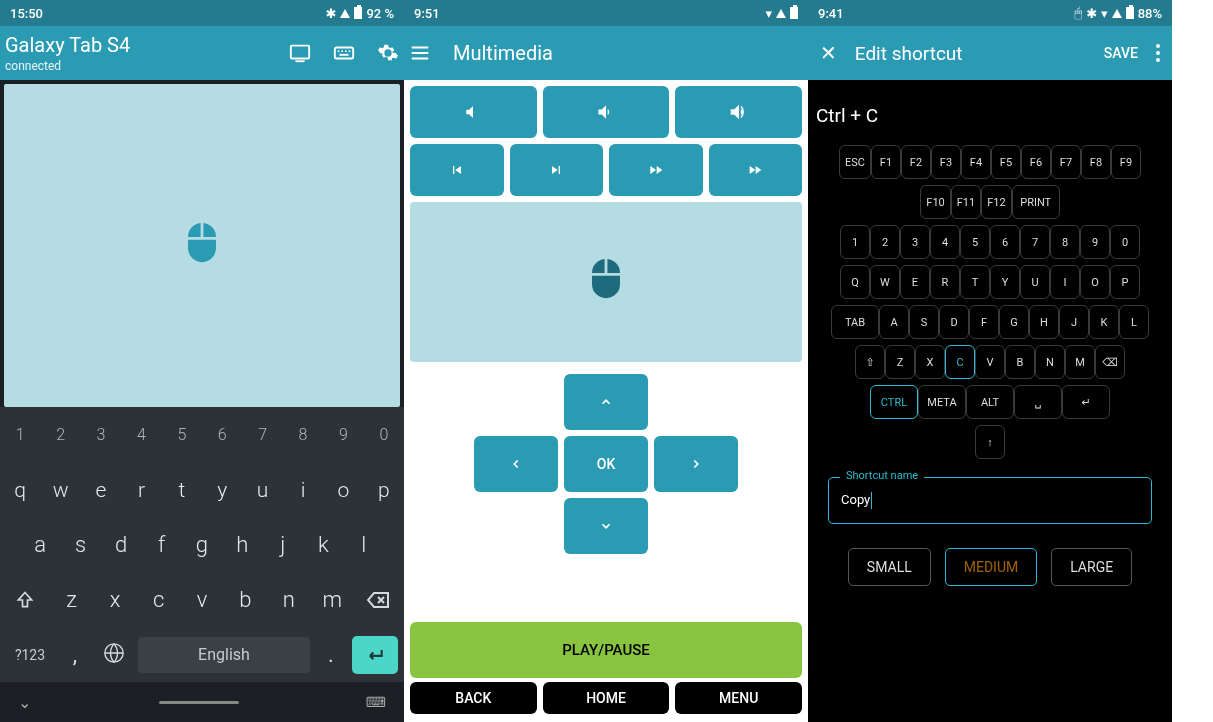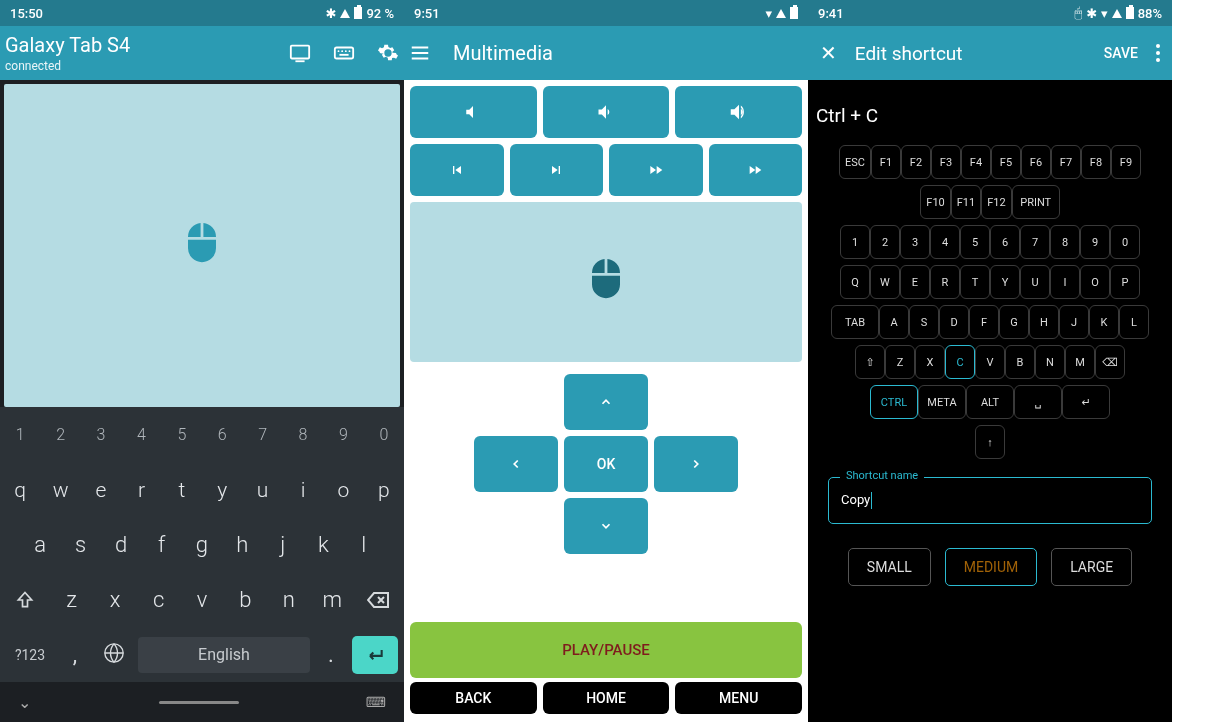--- a/index.html
+++ b/index.html
@@ -48,21 +48,21 @@
   .kb-handle { width:80px; height:3px; background:#888; border-radius:2px; margin:0 auto; }
 
   
   .s2-body { flex:1; padding: 6px; display:flex; flex-direction:column; gap:6px; background:#fff; }
   .btn-row { display:flex; gap:6px; }
   .teal-btn { background:#2b9bb3; border-radius:6px; height:52px; flex:1; display:flex; align-items:center; justify-content:center; color:#fff; }
   .touchpad2 { background:#b5dce3; border-radius:4px; height:160px; display:flex; align-items:center; justify-content:center; }
   .dpad-wrap { display:flex; flex-direction:column; align-items:center; gap:6px; margin:6px 0; }
   .dpad-mid { display:flex; gap:6px; }
   .dpad-btn { background:#2b9bb3; border-radius:6px; width:84px; height:56px; display:flex; align-items:center; justify-content:center; color:#fff; font-size:14px; font-weight:500; }
-  .play-btn { background:#88c440; color:#7f1d1d; height:56px; border-radius:6px; display:flex; align-items:center; justify-content:center; font-size:15px; font-weight:500; margin:4px 6px; }
+  .play-btn { background:#88c440; color:#000000; height:56px; border-radius:6px; display:flex; align-items:center; justify-content:center; font-size:15px; font-weight:500; margin:4px 6px; }
   .black-row { display:flex; gap:6px; padding:0 6px 8px 6px; }
   .black-btn { background:#000; color:#fff; flex:1; height:32px; border-radius:6px; display:flex; align-items:center; justify-content:center; font-size:14px; font-weight:500; }
 
   
   .s3-appbar { height:54px; background:#2b9bb3; display:flex; align-items:center; padding:0 12px; color:#fff; gap:18px; }
   .s3-title { flex:1; font-size:19px; }
   .s3-save { font-size:14px; font-weight:500; }
   .s3-body { flex:1; background:#000; color:#e8e8e8; padding:10px 8px; overflow:hidden; }
   .shortcut-display { text-align:left; font-size:19px; padding:14px 0 18px 0; color:#fff; }
   .vkb-row { display:flex; gap:0; margin-bottom:6px; justify-content:center; }

